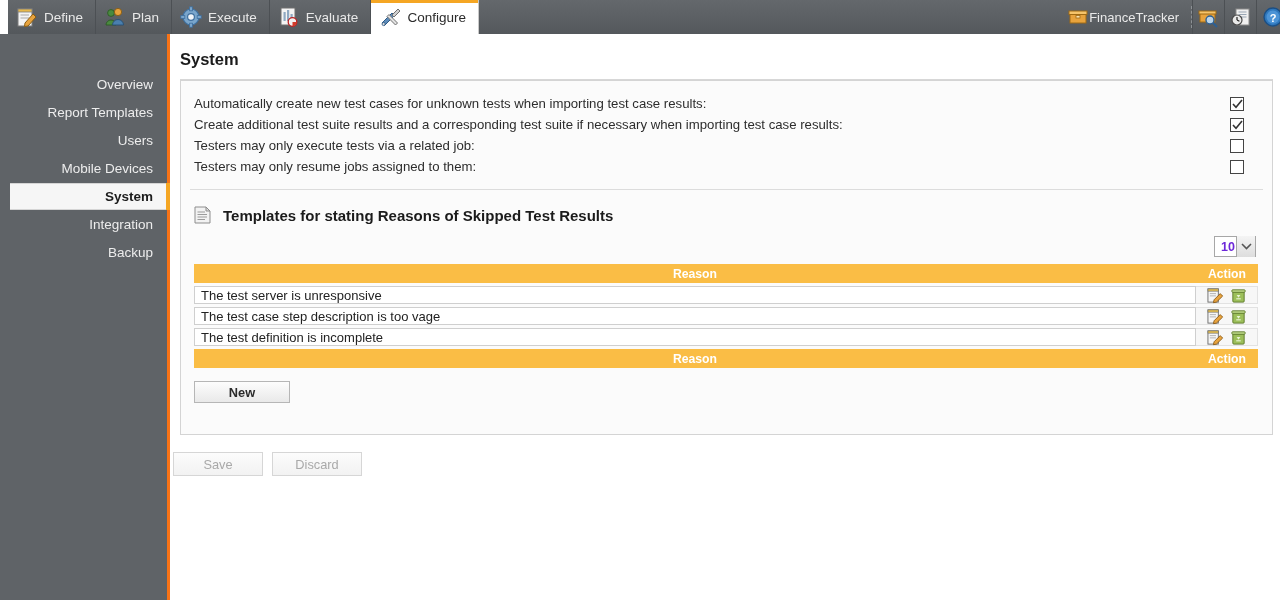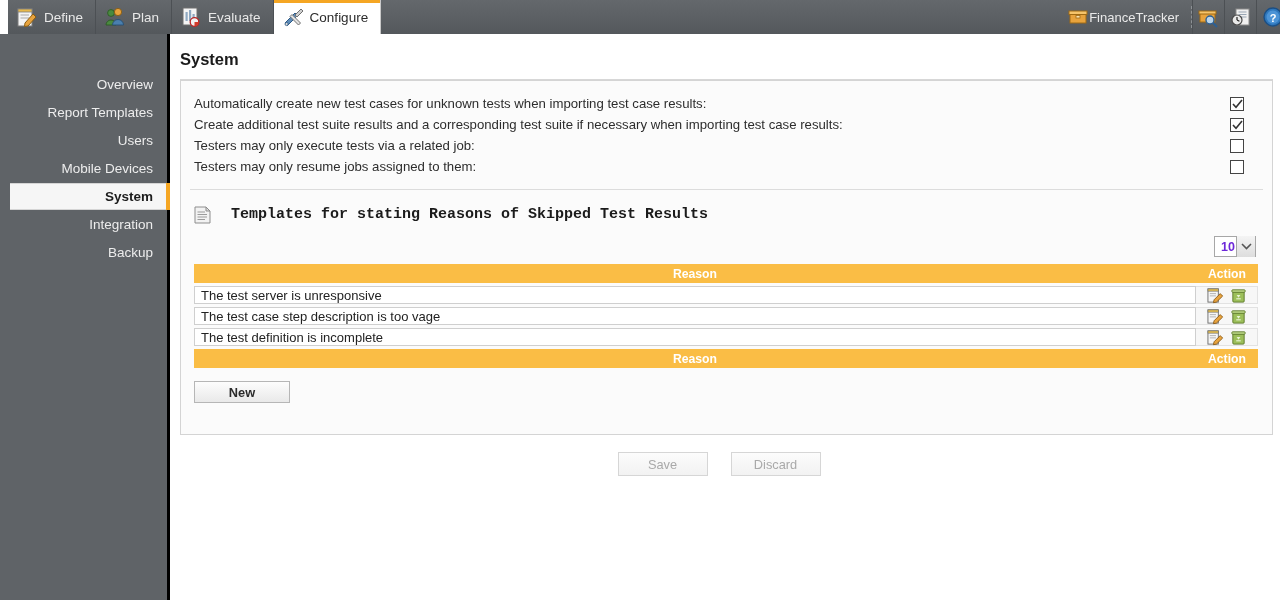--- a/index.html
+++ b/index.html
@@ -57,21 +57,21 @@
     display: flex; align-items: center; justify-content: center;
     border-left: 1px solid #4c5054;
     cursor: pointer;
   }
 
   
   #sidebar {
     position: absolute; left: 0; top: 34px;
     width: 170px; height: 566px;
     background: #5f6367;
-    border-right: 3px solid #000000;
+    border-right: 3px solid #f97316;
   }
   .side-item {
     height: 27px;
     display: flex; align-items: center; justify-content: flex-end;
     padding-right: 14px;
     color: #ededed;
     font-size: 13.5px;
     cursor: pointer;
     position: relative;
     margin-bottom: 1px;
@@ -168,23 +168,22 @@
     cursor: pointer;
   }
   .cbox svg { display: block; }
 
   #settings-rule {
     margin: 12px 9px 0 9px; height: 1px; background: #dcdcdc;
   }
 
   
   #section-head {
-    display: flex; align-items: flex-start; gap: 20px;
+    display: flex; align-items: center; gap: 12px;
     padding: 16px 0 0 13px;
-    font-family: Liberation Mono, monospace;
   }
   #section-head .sec-title {
     font-size: 15px; font-weight: bold; color: #1b1b1b;
   }
 
   
   #pagesize-wrap {
     display: flex; justify-content: flex-end;
     padding: 12px 16px 0 0;
   }
@@ -251,21 +250,21 @@
     color: #a9a9a9;
     background: linear-gradient(#fcfcfc, #f2f2f2);
     border-color: #d6d6d6;
     cursor: default;
     font-weight: normal;
   }
 
   
   #footer-actions {
     margin: 17px 15px 0 0;
-    display: flex; justify-content: center; gap: 23px;
+    display: flex; justify-content: flex-start; gap: 9px;
   }
   #footer-actions .btn { min-width: 90px; height: 24px; }
 </style>
 </head>
 <body>
 
 <div id="topbar">
   <div class="topnav" id="topnav">
       <div class="topnav-item">
         <svg class="topnav-icon" viewBox="0 0 22 22">
@@ -278,20 +277,31 @@
         <span>Define</span>
       </div>
       <div class="topnav-item">
         <svg class="topnav-icon" viewBox="0 0 22 22">
           <circle cx="7" cy="7" r="3.4" fill="#4a8a3f" stroke="#2d5a25" stroke-width="0.9"></circle>
           <path d="M2 19 a5 5 0 0 1 10 0 z" fill="#4a8a3f" stroke="#2d5a25" stroke-width="0.9"></path>
           <circle cx="14" cy="6" r="3.6" fill="#e8a33d" stroke="#8a5c10" stroke-width="0.9"></circle>
           <path d="M8.5 19 a5.5 5.5 0 0 1 11 0 z" fill="#4a7fae" stroke="#274f74" stroke-width="0.9"></path>
         </svg>
         <span>Plan</span>
+      </div>
+      <div class="topnav-item">
+        <svg class="topnav-icon" viewBox="0 0 22 22">
+          <circle cx="11" cy="11" r="8" fill="#7aa6cc" stroke="#3e6f9e" stroke-width="1.2"></circle>
+          <circle cx="11" cy="11" r="3.4" fill="#f0f4f8" stroke="#3e6f9e" stroke-width="1.2"></circle>
+          <rect x="9.6" y="0.8" width="2.8" height="4" fill="#7aa6cc" stroke="#3e6f9e" stroke-width="0.8"></rect>
+          <rect x="9.6" y="17.2" width="2.8" height="4" fill="#7aa6cc" stroke="#3e6f9e" stroke-width="0.8"></rect>
+          <rect x="0.8" y="9.6" width="4" height="2.8" fill="#7aa6cc" stroke="#3e6f9e" stroke-width="0.8"></rect>
+          <rect x="17.2" y="9.6" width="4" height="2.8" fill="#7aa6cc" stroke="#3e6f9e" stroke-width="0.8"></rect>
+        </svg>
+        <span>Execute</span>
       </div>
       <div class="topnav-item">
         <svg class="topnav-icon" viewBox="0 0 22 22">
           <rect x="3" y="2" width="14" height="17" fill="#f4f4f4" stroke="#6e6e6e" stroke-width="1"></rect>
           <rect x="5.5" y="6" width="2.2" height="9" fill="#8fa9c2"></rect>
           <rect x="9" y="4" width="2.2" height="11" fill="#8fa9c2"></rect>
           <rect x="12.5" y="8" width="2.2" height="7" fill="#8fa9c2"></rect>
           <circle cx="14.5" cy="16" r="4.3" fill="#f1f1f1" stroke="#bb2222" stroke-width="1.3"></circle>
           <path d="M14.5 16 L18.8 16 A4.3 4.3 0 0 1 14.5 20.3 Z" fill="#d23b2a"></path>
         </svg>

